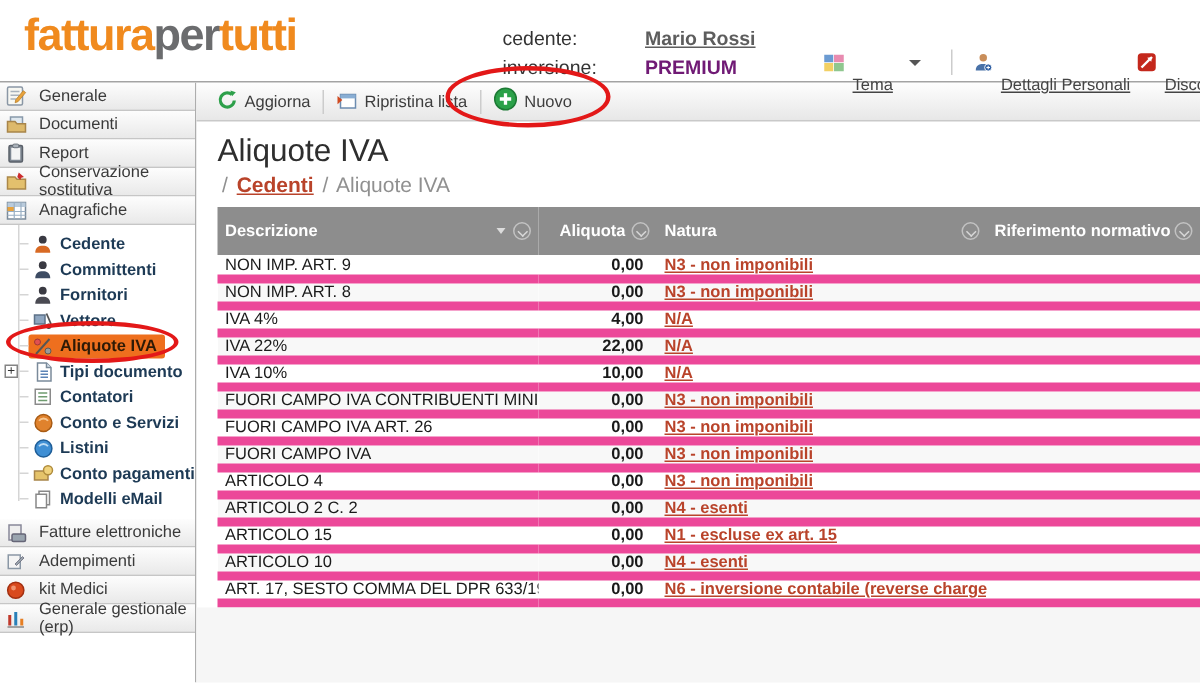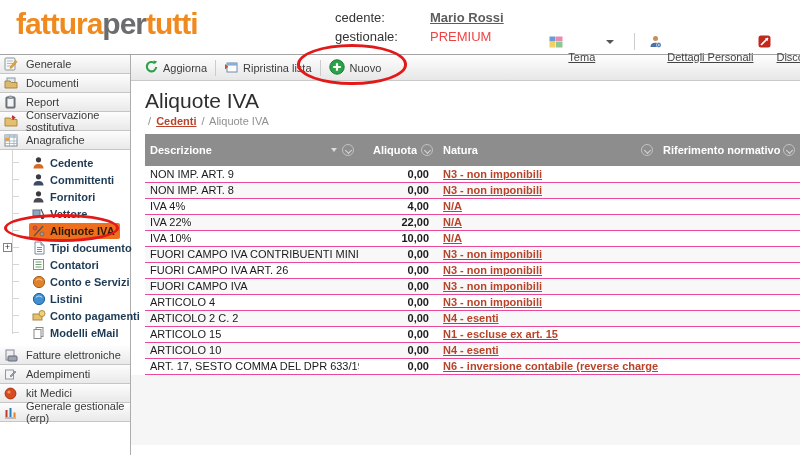--- a/index.html
+++ b/index.html
@@ -8,75 +8,75 @@
     --annotation-red:#e31818; --green:#2ba149;
   }
   *{box-sizing:border-box;}
   html,body{margin:0;padding:0;}
   body{width:800px;height:455px;overflow:hidden;position:relative;background:#fff;
        font-family:"Liberation Sans",sans-serif;}
   
   .header{height:55px;background:#fff;border-bottom:1px solid #a3a3a3;position:relative;}
   .logo{position:absolute;left:16px;top:7px;font-size:30px;font-weight:700;letter-spacing:-1px;cursor:pointer;}
   .logo .lo{color:var(--logo-orange);} .logo .lg{color:var(--logo-gray);}
-  .acct{position:absolute;left:335px;top:8px;font-size:13px;color:#333;line-height:19px;}
+  .acct{position:absolute;left:335px;top:16px;font-size:13px;color:#333;line-height:19px;}
   .acct-row{display:flex;align-items:baseline;}
   .acct-label{width:95px;}
   .acct-link{font-weight:700;color:#5d5d5d;text-decoration:underline;cursor:pointer;}
-  .acct-bold{font-weight:400;color:#ef4444;}
+  .acct-bold{font-weight:700;color:#701a75;}
   .hdr-right{position:absolute;right:-4px;top:20px;display:flex;align-items:center;gap:5px;
              font-size:11px;color:#444;white-space:nowrap;}
   .hdr-link{text-decoration:underline;color:#444;cursor:pointer;margin-top:31px;}
   .caret-down{width:0;height:0;border-left:4px solid transparent;border-right:4px solid transparent;
               border-top:4px solid #555;margin:1px 6px 0 6px;cursor:pointer;}
   .vdiv{width:1px;height:17px;background:#ccc;margin:0 9px;}
   .hicon{display:inline-flex;align-items:center;}
   
   .app-body{display:flex;height:400px;}
   .sidebar{width:131px;flex:none;background:#fff;border-right:1px solid #adadad;}
   .side-section{height:19px;display:flex;align-items:center;gap:4px;padding:0 3px;
        background:linear-gradient(#fdfdfd,#e9e9e9);border-bottom:1px solid #c6c6c6;
        font-size:11px;color:#3a3a3a;cursor:pointer;}
   .side-section .sicon{display:inline-flex;width:15px;justify-content:center;flex:none;}
   .submenu{position:relative;padding:4px 0 5px;}
   .submenu::before{content:"";position:absolute;left:12px;top:0;bottom:12px;border-left:1px solid #d5d5d5;}
-  .subitem{height:17px;display:flex;align-items:center;padding-left:29px;position:relative;cursor:pointer;}
+  .subitem{height:17px;display:flex;align-items:center;padding-left:19px;position:relative;cursor:pointer;}
   .subitem::before{content:"";position:absolute;left:13px;width:6px;border-top:1px solid #d5d5d5;}
   .iwrap{display:flex;align-items:center;padding:1px 5px 1px 2px;border-radius:2px;}
   .subitem.selected .iwrap{background:var(--selected-orange);}
   .subitem.selected .slabel{color:#2d1a06;}
   .sicon{width:15px;height:14px;margin-right:4px;display:flex;align-items:center;justify-content:center;flex:none;}
   .slabel{font-size:11px;font-weight:700;color:#1d3a55;white-space:nowrap;}
   .plusbox{position:absolute;left:3px;top:4px;width:9px;height:9px;border:1px solid #848484;background:#fff;
            font-size:9px;line-height:7px;text-align:center;color:#333;cursor:pointer;}
   .main{flex:1;display:flex;flex-direction:column;min-width:0;background:#fff;}
   
   .toolbar{height:26px;flex:none;display:flex;align-items:center;padding-left:6px;
       background:linear-gradient(#fefefe,#e7e7e7);border-bottom:1px solid #c9c9c9;
       font-size:11px;color:#3d3d3d;}
   .tbtn{display:flex;align-items:center;gap:5px;padding:0 8px;height:100%;cursor:pointer;}
   .tsep{width:1px;height:16px;background:#ccc;}
   
   .page-title{font-size:21px;color:#2e2e2e;margin:8px 0 0 14px;font-weight:400;}
-  .breadcrumb{margin:2px 0 7px 15px;font-size:11px;color:#909090;}
+  .breadcrumb{margin:2px 0 7px 15px;font-size:14px;color:#909090;}
   .bsep{margin:0 2px;}
   .bc-link{color:var(--brick);font-weight:700;text-decoration:underline;cursor:pointer;}
   
   table{border-collapse:collapse;table-layout:fixed;width:655px;margin-left:14px;font-size:11px;}
   thead th{height:32px;background:var(--table-header-gray);color:#fff;font-weight:700;
            text-align:left;padding:0 5px;cursor:pointer;}
   .thc{display:flex;align-items:center;}
   .thc .lbl{overflow:hidden;white-space:nowrap;}
   .push{margin-left:auto;display:flex;align-items:center;}
   .chev{width:12px;height:12px;border-radius:50%;border:1px solid #c2c2c2;position:relative;flex:none;cursor:pointer;}
   .chev::after{content:"";position:absolute;left:3px;top:2.5px;width:4px;height:4px;
                border-right:1.5px solid #d8d8d8;border-bottom:1.5px solid #d8d8d8;transform:rotate(45deg);}
   .sortcaret{width:0;height:0;border-left:3.5px solid transparent;border-right:3.5px solid transparent;
              border-top:4px solid #dcdcdc;margin-right:5px;}
-  tbody td{height:16px;border-bottom:1px solid #ec4899;padding:0 5px;color:#1a1a1a;
+  tbody td{height:16px;border-bottom:6px solid #ec4899;padding:0 5px;color:#1a1a1a;
            white-space:nowrap;overflow:hidden;}
   tbody tr:nth-child(even){background:#f8f8f8;}
   td.aliq{text-align:right;font-weight:700;padding-right:9px;}
   .nat-link{color:var(--brick);font-weight:700;text-decoration:underline;cursor:pointer;}
   .empty-area{height:70px;background:#f6f6f6;}
   
   .ellipse{position:absolute;border:3px solid var(--annotation-red);border-radius:50%;
            pointer-events:none;background:transparent;}
 </style>
 </head>
@@ -84,21 +84,21 @@
 
 <div class="header">
   <div class="logo"><span class="lo">fattura</span><span class="lg">per</span><span class="lo">tutti</span></div>
 
   <div class="acct">
     <div class="acct-row">
       <span class="acct-label">cedente:</span>
       <span class="acct-link">Mario Rossi</span>
     </div>
     <div class="acct-row">
-      <span class="acct-label">gestionale:</span>
+      <span class="acct-label">inversione:</span>
       <span class="acct-bold">PREMIUM</span>
     </div>
   </div>
 
   <div class="hdr-right">
     <span class="hicon">
       <svg width="14" height="12" viewBox="0 0 14 12">
           <rect x="0.5" y="0.5" width="6" height="5" fill="#6b9bd2"></rect>
           <rect x="7" y="0.5" width="6.5" height="5" fill="#e88bb0"></rect>
           <rect x="0.5" y="6" width="6" height="5.5" fill="#f2d064"></rect>

